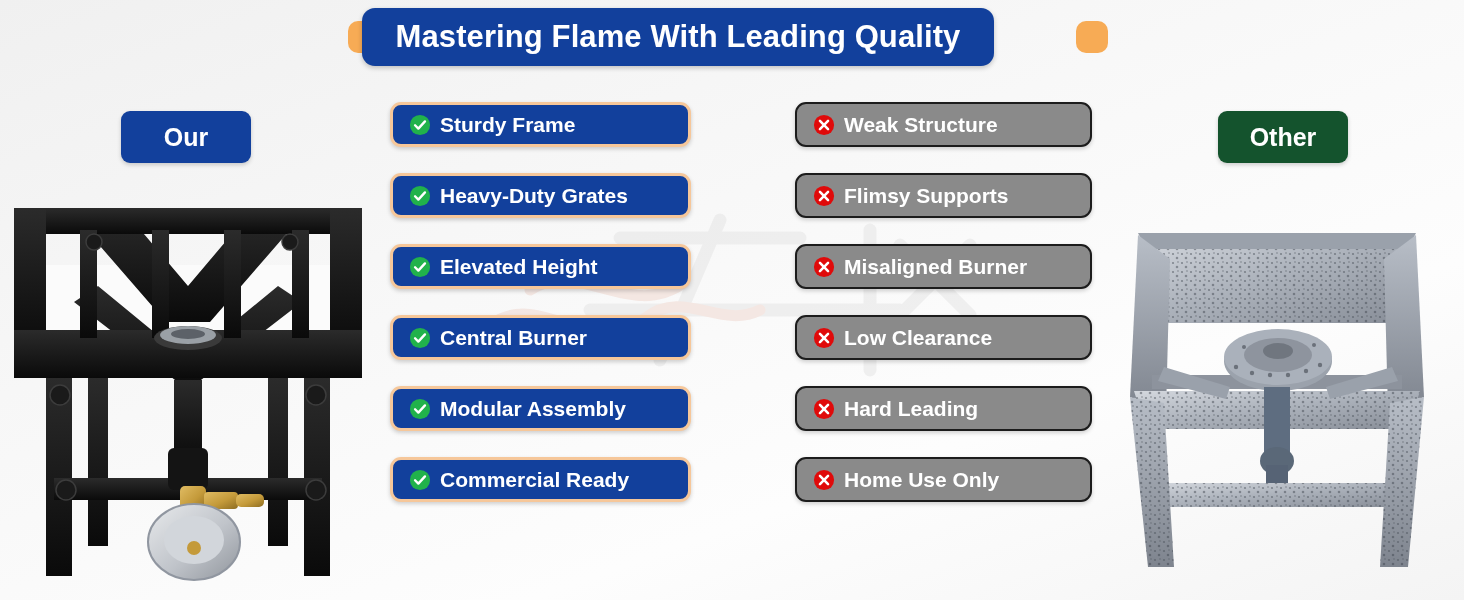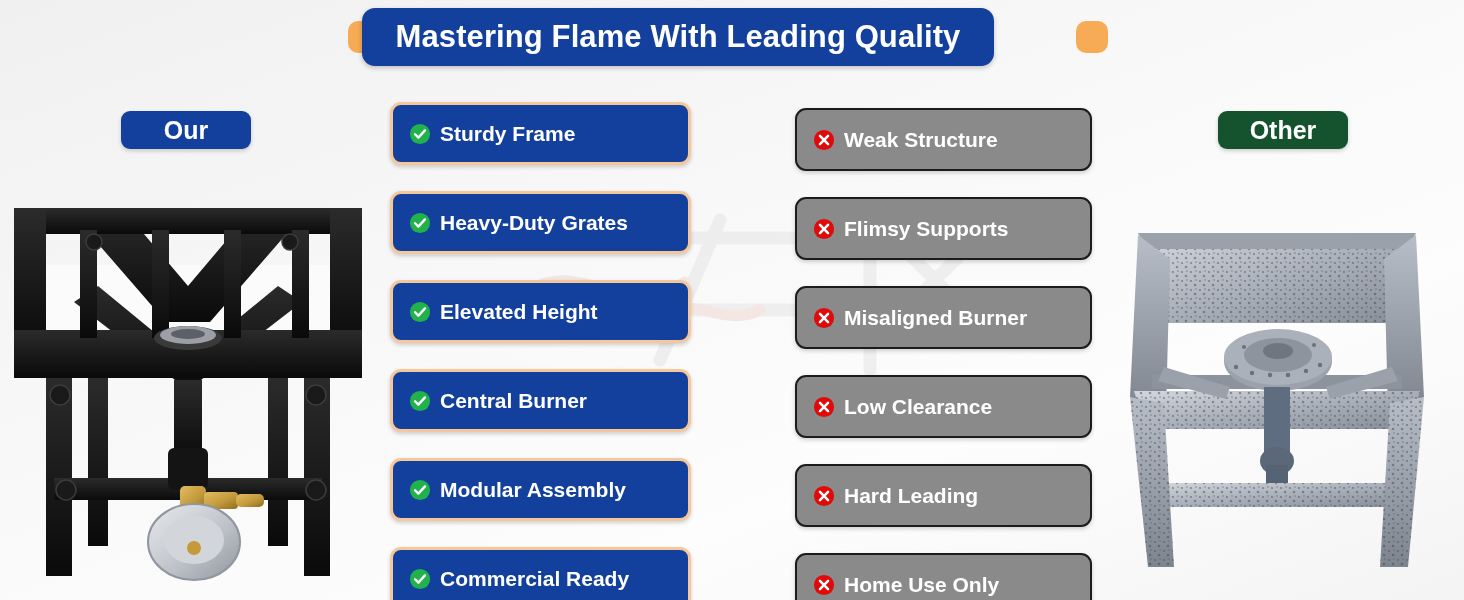--- a/index.html
+++ b/index.html
@@ -55,43 +55,43 @@
     color: #ffffff;
     font-size: 31px;
     font-weight: bold;
     letter-spacing: .1px;
     white-space: nowrap;
   }
 
   
   .side-badge {
     position: absolute;
-    height: 38px;
+    height: 52px;
     border-radius: 9px;
     display: flex;
     align-items: center;
     justify-content: center;
     color: #fff;
     font-size: 25px;
     font-weight: bold;
     box-shadow: 0 2px 4px rgba(0,0,0,.18);
     z-index: 5;
   }
   .badge-our   { left: 121px;  top: 111px; width: 130px; background: #12409c; }
   .badge-other { left: 1218px; top: 111px; width: 130px; background: #14532d; }
 
   
   .col { position: absolute; top: 102px; z-index: 4; }
   .col-ours  { left: 390px; width: 301px; }
-  .col-other { left: 795px; width: 297px; margin-top: 6px; }
+  .col-other { left: 795px; width: 297px; }
 
   .pill {
     display: flex;
     align-items: center;
-    height: 63px;
+    height: 45px;
     margin-bottom: 26px;
     border-radius: 11px;
     padding-left: 16px;
   }
   .pill:last-child { margin-bottom: 0; }
 
   .pill-ours {
     background: #12409c;
     border: 3px solid #f6c79a;
     box-shadow: 0 2px 4px rgba(0,0,0,.18);

